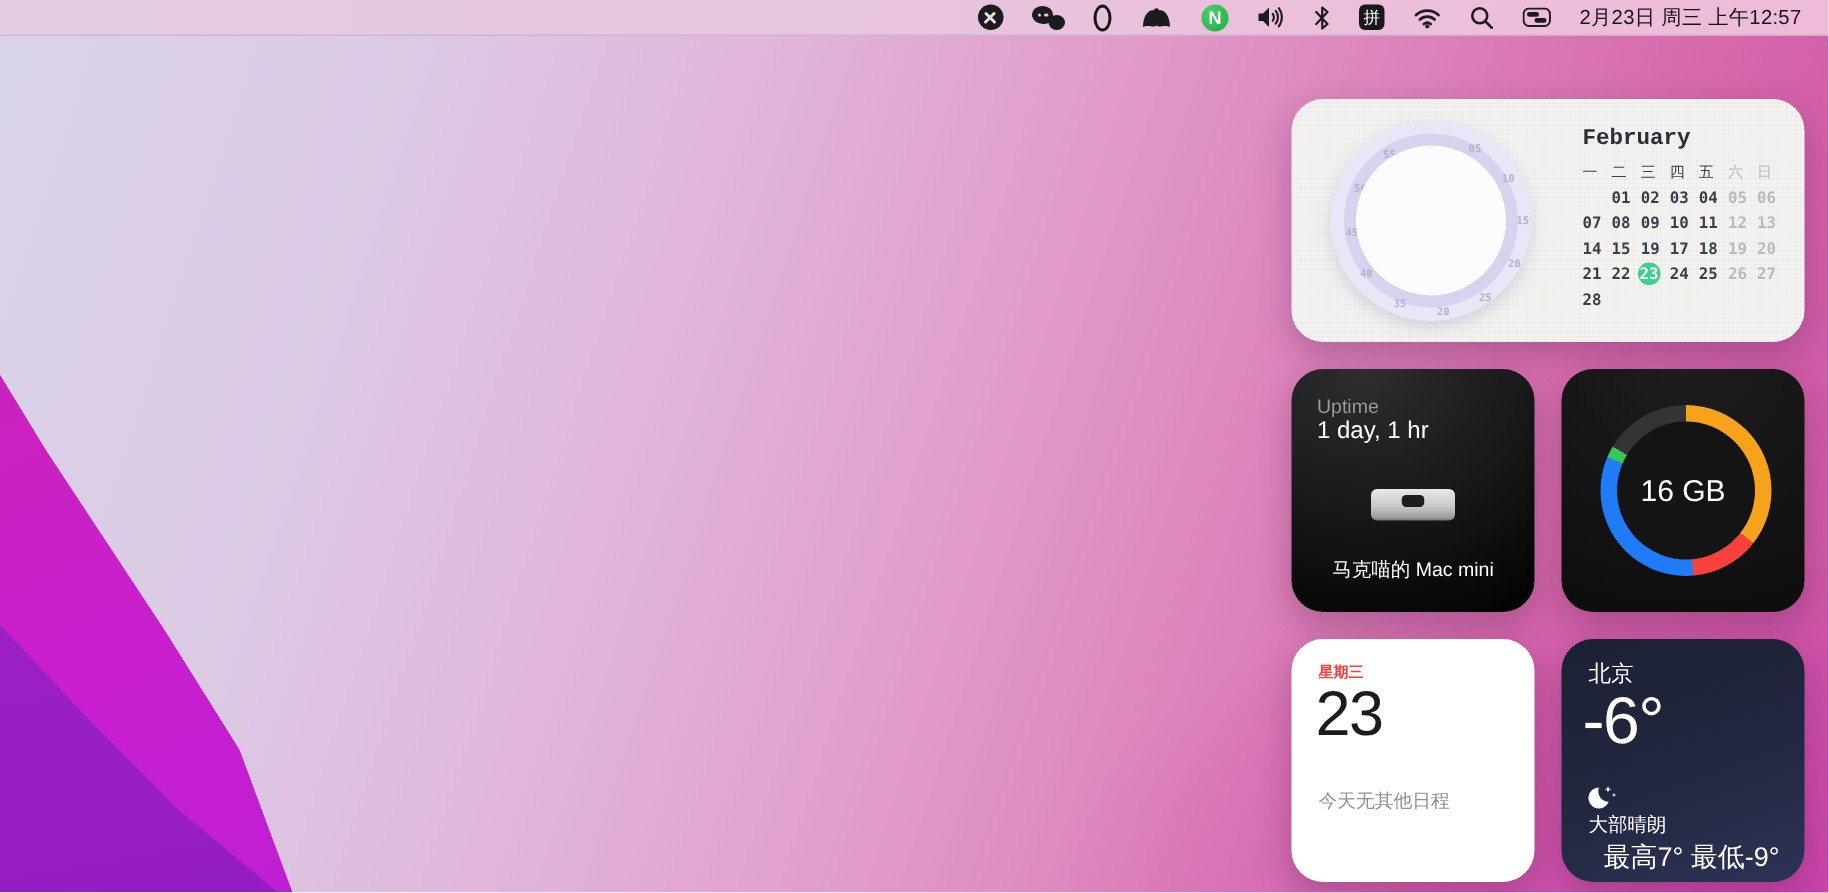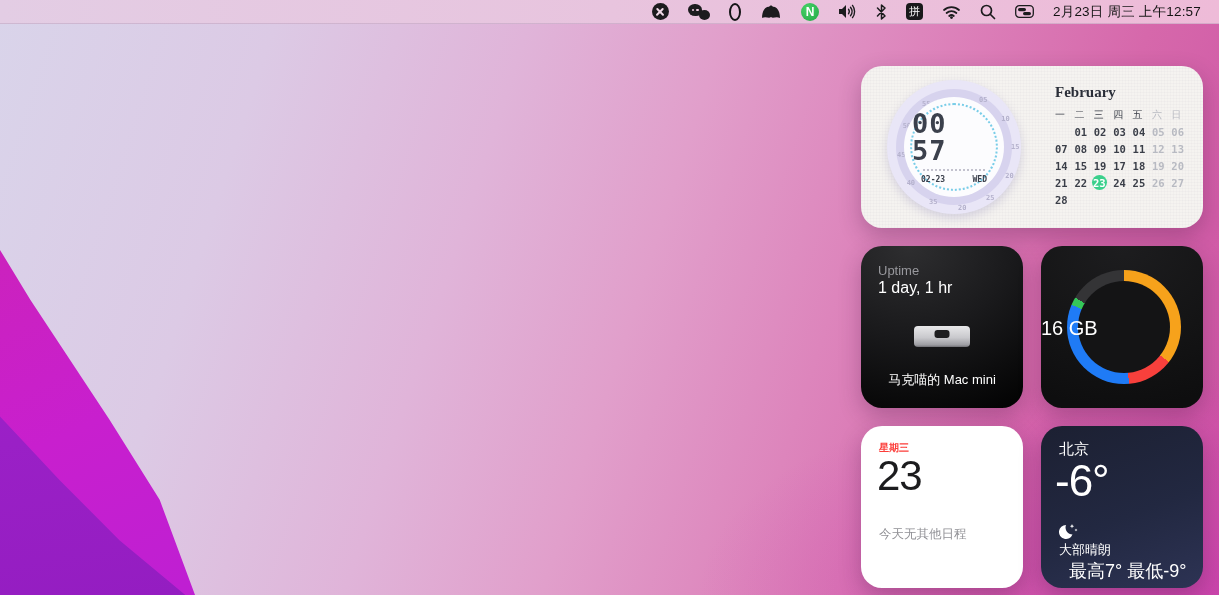--- a/index.html
+++ b/index.html
@@ -67,21 +67,21 @@
   .cface-white { position:absolute; left:17px; top:17px; width:100px; height:100px; border-radius:50%; background:#fcfcfe; }
   .cface-dot { position:absolute; left:23px; top:23px; width:88px; height:88px; border-radius:50%;
     border:2px dotted #79cde8; display:flex; flex-direction:column; align-items:center; justify-content:center; }
   .ctime { font-family:"DejaVu Sans Mono",monospace; font-weight:bold; font-size:27px; color:#3b404c; letter-spacing:1px; line-height:1; }
   .cdiv { width:62px; border-top:2px dotted #c3c2ce; margin:5px 0 4px; }
   .csub { display:flex; justify-content:space-between; width:66px;
     font-family:"DejaVu Sans Mono",monospace; font-weight:bold; font-size:8px; color:#3b404c; }
 
   
   .minical { position:absolute; left:194px; top:18px; width:136px; }
-  .minical .title { font-family:Liberation Serif, serif; font-weight:bold; font-size:15px; color:#2a2e38; margin-bottom:5px; }
+  .minical .title { font-family:Liberation Mono, monospace; font-weight:bold; font-size:15px; color:#2a2e38; margin-bottom:5px; }
   .cal-grid { display:grid; grid-template-columns:repeat(7,19.4px); grid-auto-rows:17px; }
   .cal-grid span { display:flex; align-items:center; justify-content:flex-start; font-size:10.5px; color:#3a3e48; }
   .cal-grid .hd { font-size:10px; }
   .cal-grid .num { font-family:"DejaVu Sans Mono",monospace; font-weight:bold; font-size:10.5px; }
   .cal-grid .muted { color:#b8bac2; }
   .cal-grid .active { color:#fff; }
   .cal-grid .active i { font-style:normal; background:#3bd08c; width:15px; height:15px; border-radius:50%;
     display:flex; align-items:center; justify-content:center; margin-left:-2px; }
 
   
@@ -92,21 +92,21 @@
     background:linear-gradient(180deg,#e8e8ea 0%,#c9c9cd 55%,#9d9da2 90%,#6f6f74 100%); }
   .macmini::after { content:""; position:absolute; left:50%; top:4px; transform:translateX(-50%);
     width:15px; height:8px; border-radius:3px; background:#1e1e20; }
   .up-device { position:absolute; left:0; right:0; top:125px; text-align:center; font-size:13px; color:#fff; }
 
   
   .w-mem { background:radial-gradient(120% 100% at 50% 0%,#1d1d1f 0%,#141415 60%,#0e0e0f 100%); color:#fff; }
   .memring { position:absolute; left:26px; top:24px; width:114px; height:114px; border-radius:50%; }
   .memring::after { content:""; position:absolute; left:11px; top:11px; width:92px; height:92px; border-radius:50%;
     background:#141415; }
-  .mem-total { position:absolute; left:0; right:0; top:71px; text-align:left; font-size:20px; color:#fff; }
+  .mem-total { position:absolute; left:0; right:0; top:71px; text-align:center; font-size:20px; color:#fff; }
 
   
   .w-date { background:#ffffff; }
   .d-week { position:absolute; left:18px; top:15px; font-size:10px; font-weight:bold; color:#fc3d39; }
   .d-day { position:absolute; left:16px; top:26px; font-size:42px; font-weight:300; color:#1c1c1e; letter-spacing:-1px; }
   .d-note { position:absolute; left:18px; top:100px; font-size:12.5px; color:#909095; }
 
   
   .w-weather { background:linear-gradient(160deg,#1c2032 0%,#222841 55%,#2d3354 100%); color:#fff; }
   .wt-city { position:absolute; left:18px; top:14px; font-size:15px; }
@@ -195,30 +195,20 @@
           <span style="transform: rotate(120deg) translate(-4px, -57px) rotate(-120deg);">20</span>
           <span style="transform: rotate(150deg) translate(-4px, -57px) rotate(-150deg);">25</span>
           <span style="transform: rotate(180deg) translate(-4px, -57px) rotate(-180deg);">20</span>
           <span style="transform: rotate(210deg) translate(-4px, -57px) rotate(-210deg);">35</span>
           <span style="transform: rotate(240deg) translate(-4px, -57px) rotate(-240deg);">40</span>
           <span style="transform: rotate(270deg) translate(-4px, -57px) rotate(-270deg);">45</span>
           <span style="transform: rotate(300deg) translate(-4px, -57px) rotate(-300deg);">50</span>
           <span style="transform: rotate(330deg) translate(-4px, -57px) rotate(-330deg);">55</span>
         </div>
       <div class="cface-white"></div>
-      <div class="cface-dot">
-        <div class="ctime">
-          <span>00</span> <span>57</span>
-        </div>
-        <div class="cdiv"></div>
-        <div class="csub">
-          <span>02-23</span>
-          <span>WED</span>
-        </div>
-      </div>
     </div>
     <div class="minical">
       <div class="title">February</div>
       <div class="cal-grid">
           <span class="hd">一</span>
           <span class="hd">二</span>
           <span class="hd">三</span>
           <span class="hd">四</span>
           <span class="hd">五</span>
           <span class="hd muted">六</span>

